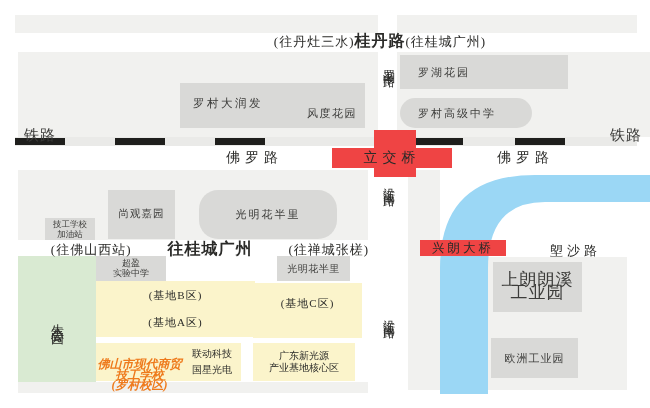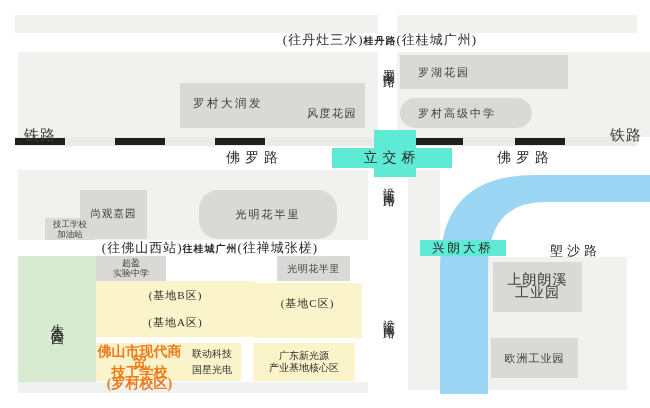--- a/index.html
+++ b/index.html
@@ -1,28 +1,28 @@
 <!DOCTYPE html>
 <html><head>
 <meta charset="utf-8">
 <style>
   html,body{margin:0;padding:0;background:#ffffff;}
   .stage{position:relative;width:650px;height:408px;background:#ffffff;overflow:hidden;
          font-family:"Liberation Serif","DejaVu Serif",serif;color:#2b2b29;}
   .abs{position:absolute;}
   .band{position:absolute;background:#f1f1ef;}
   .block{position:absolute;background:#d9d9d7;color:#3c3c3a;}
-  .green{position:absolute;background:#5eead4;}
+  .green{position:absolute;background:#ef4444;}
   .yellow{position:absolute;background:#fbf4cb;}
   .lbl{position:absolute;white-space:nowrap;}
   .center{display:flex;align-items:center;justify-content:center;}
   .vtext{writing-mode:vertical-rl;text-orientation:upright;}
   .roadrow{position:absolute;display:flex;align-items:baseline;justify-content:center;white-space:nowrap;}
   .hint{font-size:13px;letter-spacing:1px;}
-  .roadname{font-size:10px;font-weight:bold;letter-spacing:1px;}
+  .roadname{font-size:16px;font-weight:bold;letter-spacing:1px;}
   .railbar{position:absolute;background:#eaeae8;}
   .dash{position:absolute;top:1px;height:7px;width:50px;background:#1f1f1d;}
   .rail-lbl{font-size:15px;letter-spacing:1px;color:#3c3c3a;}
   .bigroad{font-size:14px;letter-spacing:5px;color:#2b2b29;}
   .blocktxt{font-size:11px;letter-spacing:2px;}
   .two-line{text-align:center;}
   .z1{z-index:1}.z2{z-index:2}.z3{z-index:3}.z5{z-index:5}.z6{z-index:6}
   .orange{color:#ee7a1c;font-weight:bold;}
 </style>
 </head>
@@ -71,38 +71,38 @@
   <div class="lbl bigroad z6" style="left:226px;top:149px;">佛罗路</div>
   <div class="lbl bigroad z6" style="left:497px;top:149px;">佛罗路</div>
 
   <div class="green z5" style="left:374px;top:130px;width:42px;height:47px;"></div>
   <div class="green z5 center" style="left:332px;top:148px;width:120px;height:20px;">
     <span class="bigroad">立交桥</span>
   </div>
 
   <div class="lbl vtext z6" style="left:380px;top:178px;font-size:12px;letter-spacing:2.5px;">沿江南路</div>
 
-  <div class="block z1" style="left:80px;top:190px;width:67px;height:49px;">
+  <div class="block z1" style="left:108px;top:190px;width:67px;height:49px;">
     <div class="blocktxt two-line" style="margin-top:17px;text-align:center;font-size:10.5px;letter-spacing:1px;">尚观嘉园</div>
   </div>
   <div class="block z1" style="left:199px;top:190px;width:138px;height:49px;border-radius:19px;">
     <div class="blocktxt two-line" style="margin-top:17px;text-align:center;font-size:11px;">光明花半里</div>
   </div>
   <div class="block z1" style="left:45px;top:218px;width:50px;height:22px;">
     <div class="two-line" style="font-size:8.5px;line-height:9.5px;text-align:center;margin-top:2px;">
       <div>技工学校</div>
       <div>加油站</div>
     </div>
   </div>
 
   <svg class="abs z2" style="left:408px;top:170px;" width="242" height="230" viewBox="0 0 242 230">
     <path d="M242 5 H127 Q32 5 32 98 V224 H80 V98 Q80 32 137 32 H242 Z" fill="#9bd7f5"></path>
   </svg>
 
-  <div class="roadrow z6" style="left:55px;top:239px;width:310px;height:20px;">
+  <div class="roadrow z6" style="left:55px;top:239px;width:310px;height:20px;gap:36px;">
     <span class="hint">(往佛山西站)</span>
       <span class="roadname">往桂城广州</span>
       <span class="hint">(往禅城张槎)</span>
   </div>
 
   <div class="green z5 center" style="left:420px;top:240px;width:86px;height:16px;">
     <span style="font-size:12.5px;letter-spacing:3px;">兴朗大桥</span>
   </div>
   <div class="lbl z6" style="left:550px;top:242px;font-size:13px;letter-spacing:4px;">塱沙路</div>
 
@@ -124,40 +124,40 @@
 
   <div class="yellow z1" style="left:96px;top:281px;width:159px;height:56px;">
     <div class="lbl" style="left:0;top:7px;width:100%;text-align:center;font-size:11px;letter-spacing:1px;">(基地B区)</div>
     <div class="lbl" style="left:0;top:34px;width:100%;text-align:center;font-size:11px;letter-spacing:1px;">(基地A区)</div>
   </div>
   <div class="yellow z1" style="left:253px;top:283px;width:102px;height:55px;padding-left:7px;">
     <div class="lbl" style="left:0;top:13px;width:100%;text-align:center;font-size:11px;letter-spacing:1px;">(基地C区)</div>
   </div>
 
   <div class="yellow z1" style="left:96px;top:343px;width:145px;height:38px;display:flex;">
-    <div class="orange" style="width:60%;font-size:14px;line-height:10.5px;text-align:center;margin-top:4px;">
+    <div class="orange" style="width:60%;font-size:12px;line-height:10.5px;text-align:center;margin-top:16px;font-style:italic;">
       <div>佛山市现代商贸</div>
       <div>技工学校</div>
       <div>(罗村校区)</div>
     </div>
     <div style="width:40%;display:flex;flex-direction:column;justify-content:space-between;padding:4px 0;font-size:10px;text-align:center;">
       <div>联动科技</div>
       <div>国星光电</div>
     </div>
   </div>
 
   <div class="yellow z1" style="left:253px;top:343px;width:102px;height:38px;">
     <div class="two-line" style="font-size:10px;line-height:11.5px;text-align:center;margin-top:7px;">
       <div>广东新光源</div>
       <div>产业基地核心区</div>
     </div>
   </div>
 
   <div class="block z3" style="left:493px;top:262px;width:89px;height:50px;">
-    <div class="two-line" style="font-size:14px;line-height:13px;text-align:center;margin-top:11px;letter-spacing:1px;">
+    <div class="two-line" style="font-size:17px;line-height:13px;text-align:center;margin-top:11px;letter-spacing:1px;">
       <div>上朗朗溪</div>
       <div>工业园</div>
     </div>
   </div>
   <div class="block z3 center" style="left:491px;top:338px;width:87px;height:40px;">
     <span style="font-size:11px;letter-spacing:1px;">欧洲工业园</span>
   </div>
 
 </div>
 

